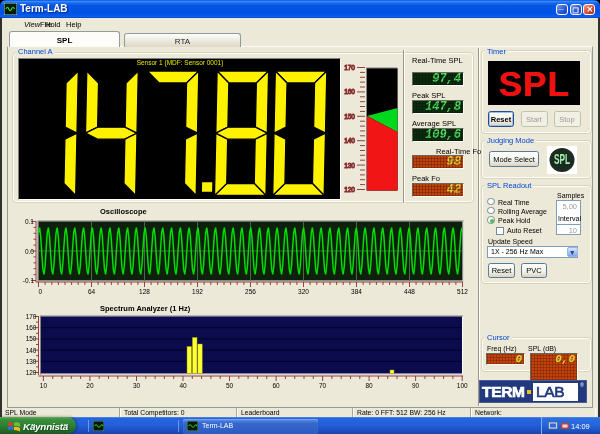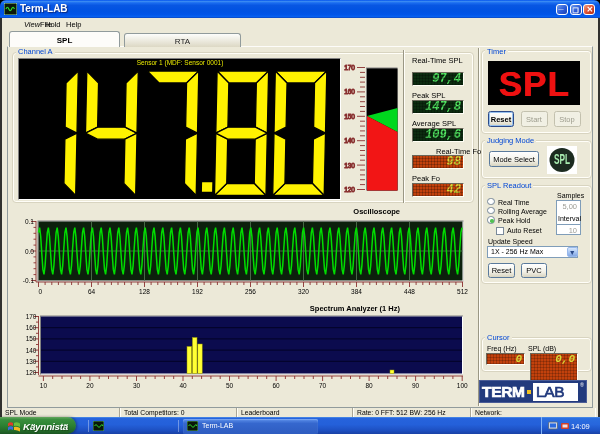--- a/index.html
+++ b/index.html
@@ -54,21 +54,21 @@
 
 #taskbar{left:0;top:417px;width:600px;height:17px;background:linear-gradient(180deg,#4f91e8 0%,#2663dc 9%,#2460da 45%,#1d4fc0 80%,#1941a5 100%);}
 #startbtn{left:0;top:417px;width:76px;height:17px;border-radius:0 9px 9px 0;
  background:linear-gradient(180deg,#65a65e 0%,#3a8f3e 15%,#2c8132 50%,#226628 85%,#1b5522 100%);
  box-shadow:1px 0 3px rgba(0,0,0,.4);}
 #starttext{left:23px;top:421px;color:#fff;font-weight:bold;font-style:italic;font-size:9.8px;letter-spacing:-0.2px;text-shadow:1px 1px 1px #1a4a1a;}
 #tasktab{left:183px;top:418.5px;width:135px;height:15.5px;border-radius:2px;background:linear-gradient(180deg,#5a8ee8,#3567ce 30%,#2e5cc0);box-shadow:inset 0 1px 1px #7aa6f0;color:#fff;font-size:7px;}
 #tray{left:541px;top:417px;width:59px;height:17px;background:linear-gradient(180deg,#4f91e8 0%,#2a6ee0 9%,#2766dc 45%,#1d52c4 80%,#1941a5 100%);border-left:1px solid #7fb1f4;}
 #clock{left:571px;top:421.5px;color:#fff;font-size:7.5px;}
 
-.ctitle{font-size:7.5px;font-weight:bold;color:#000;text-align:right;}
+.ctitle{font-size:7.5px;font-weight:bold;color:#000;text-align:left;}
 svg text{font-family:"Liberation Sans",sans-serif;font-size:6.5px;fill:#000;}
 svg line{stroke-width:0.9;}
 </style></head>
 <body>
 
 <div class="abs wborder" style="left:0;top:8px;width:2px;height:409px;"></div>
 <div class="abs wborder" style="left:598px;top:8px;width:2px;height:409px;"></div>
 
 <div class="abs" id="titlebar"></div>
 <svg class="abs" style="left:4px;top:3px" width="13" height="12" viewBox="0 0 13 12">

